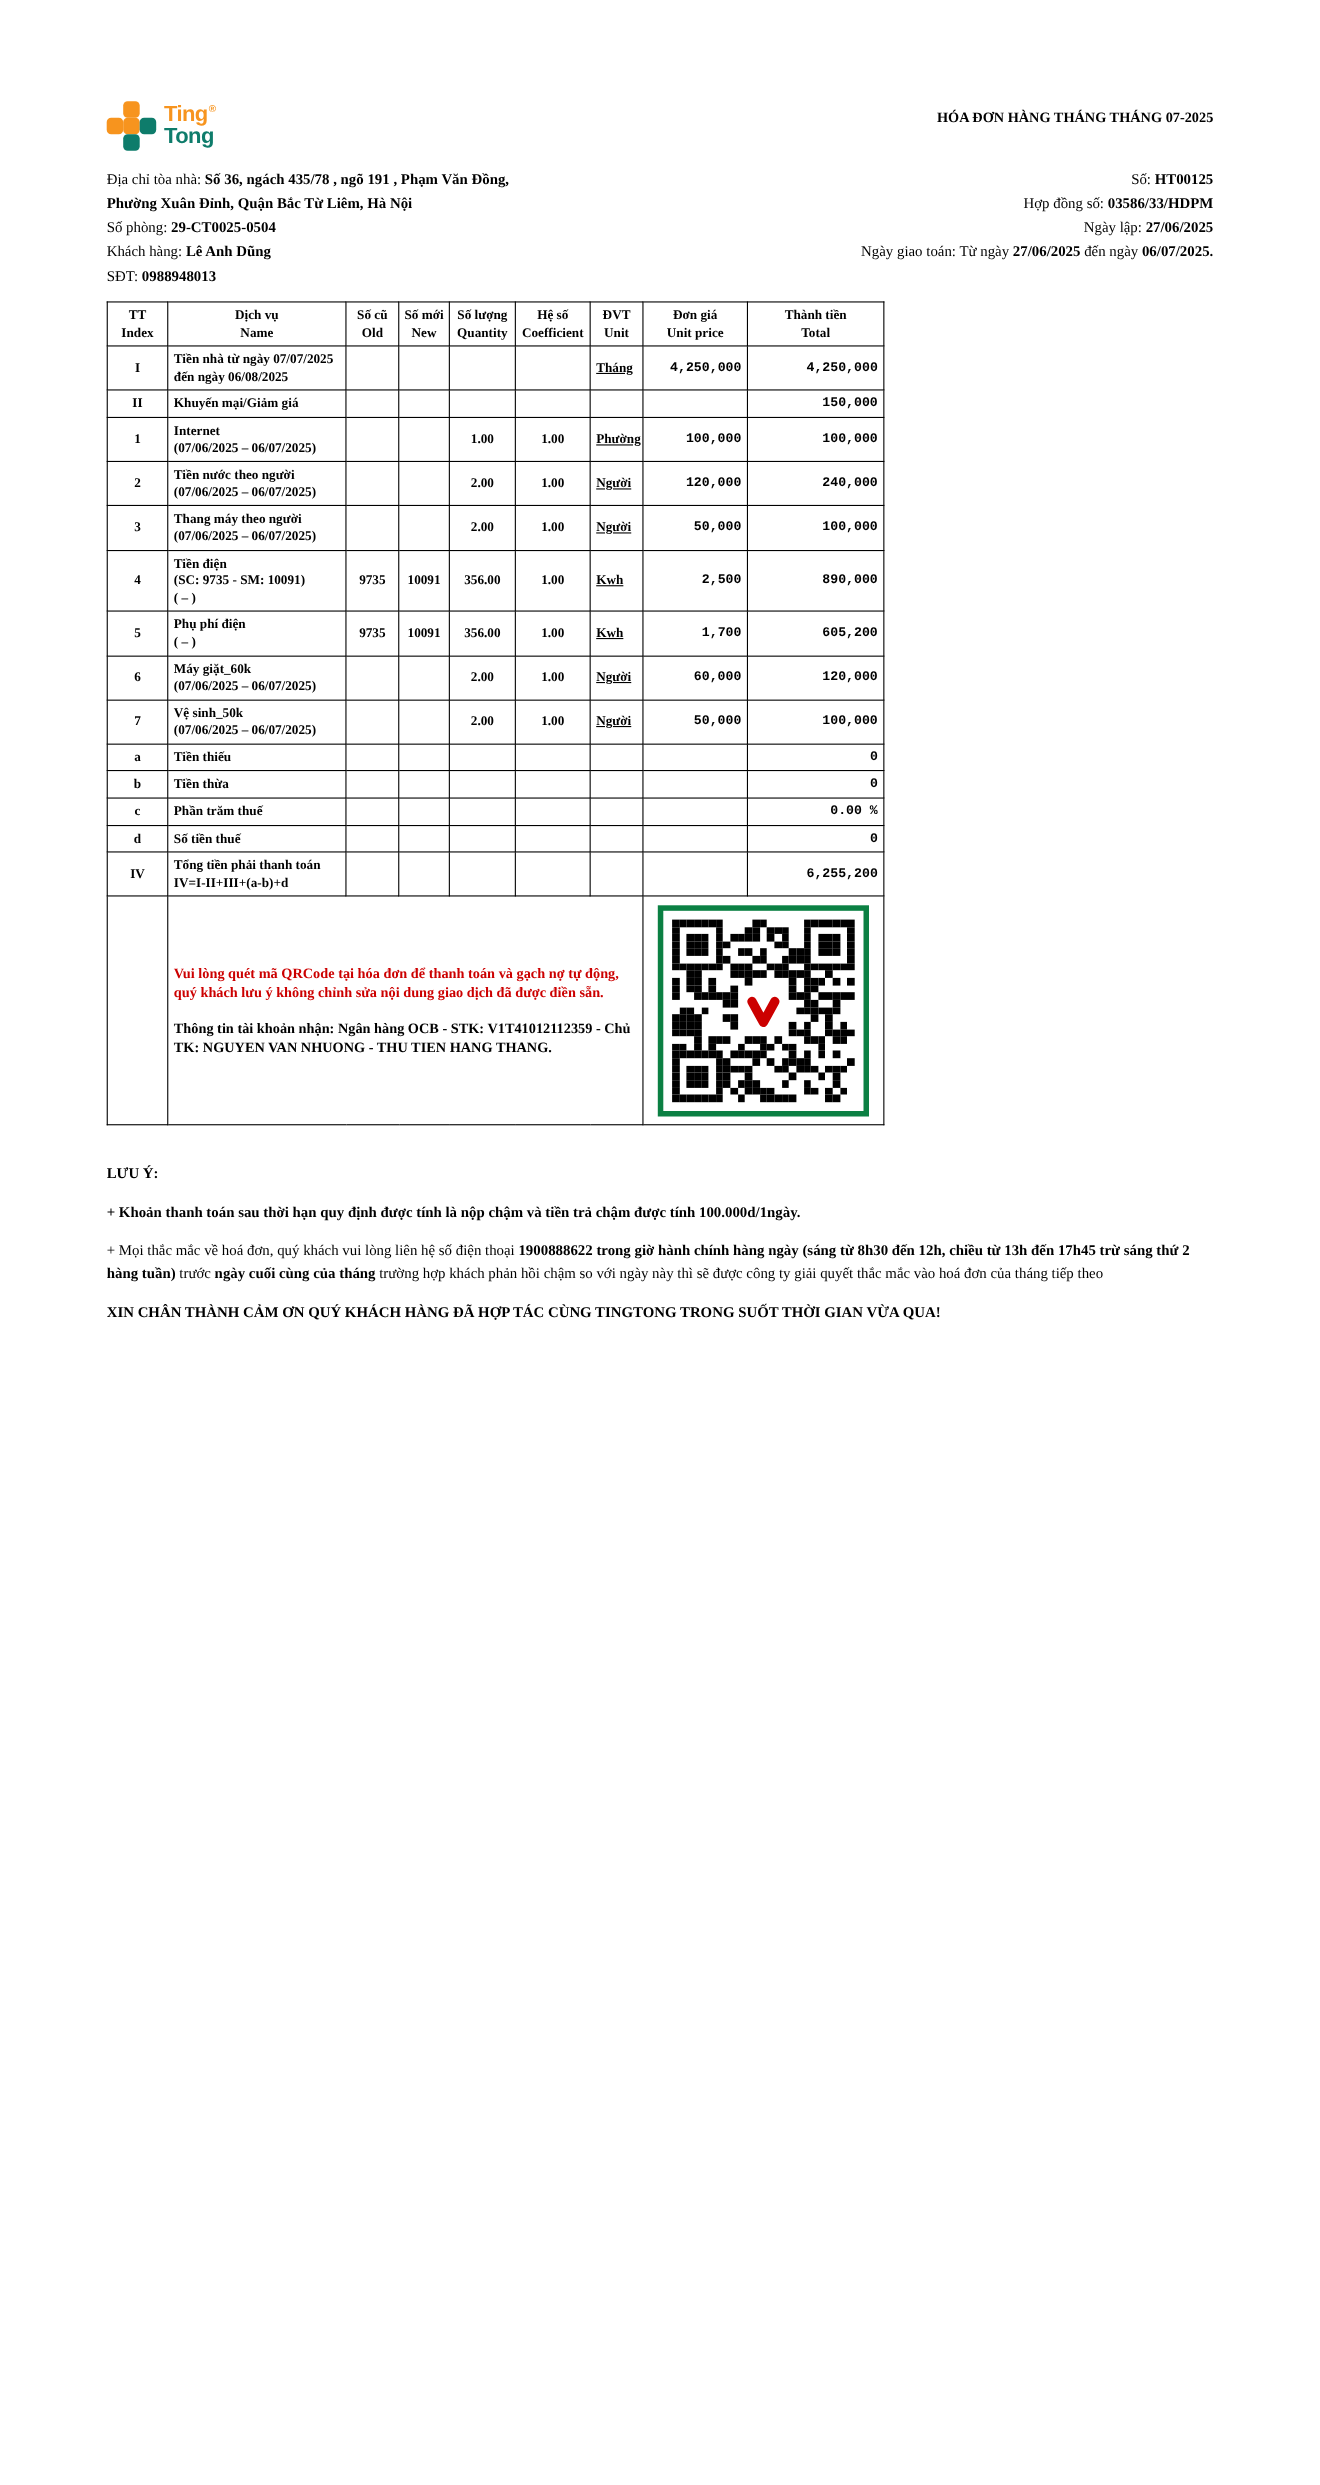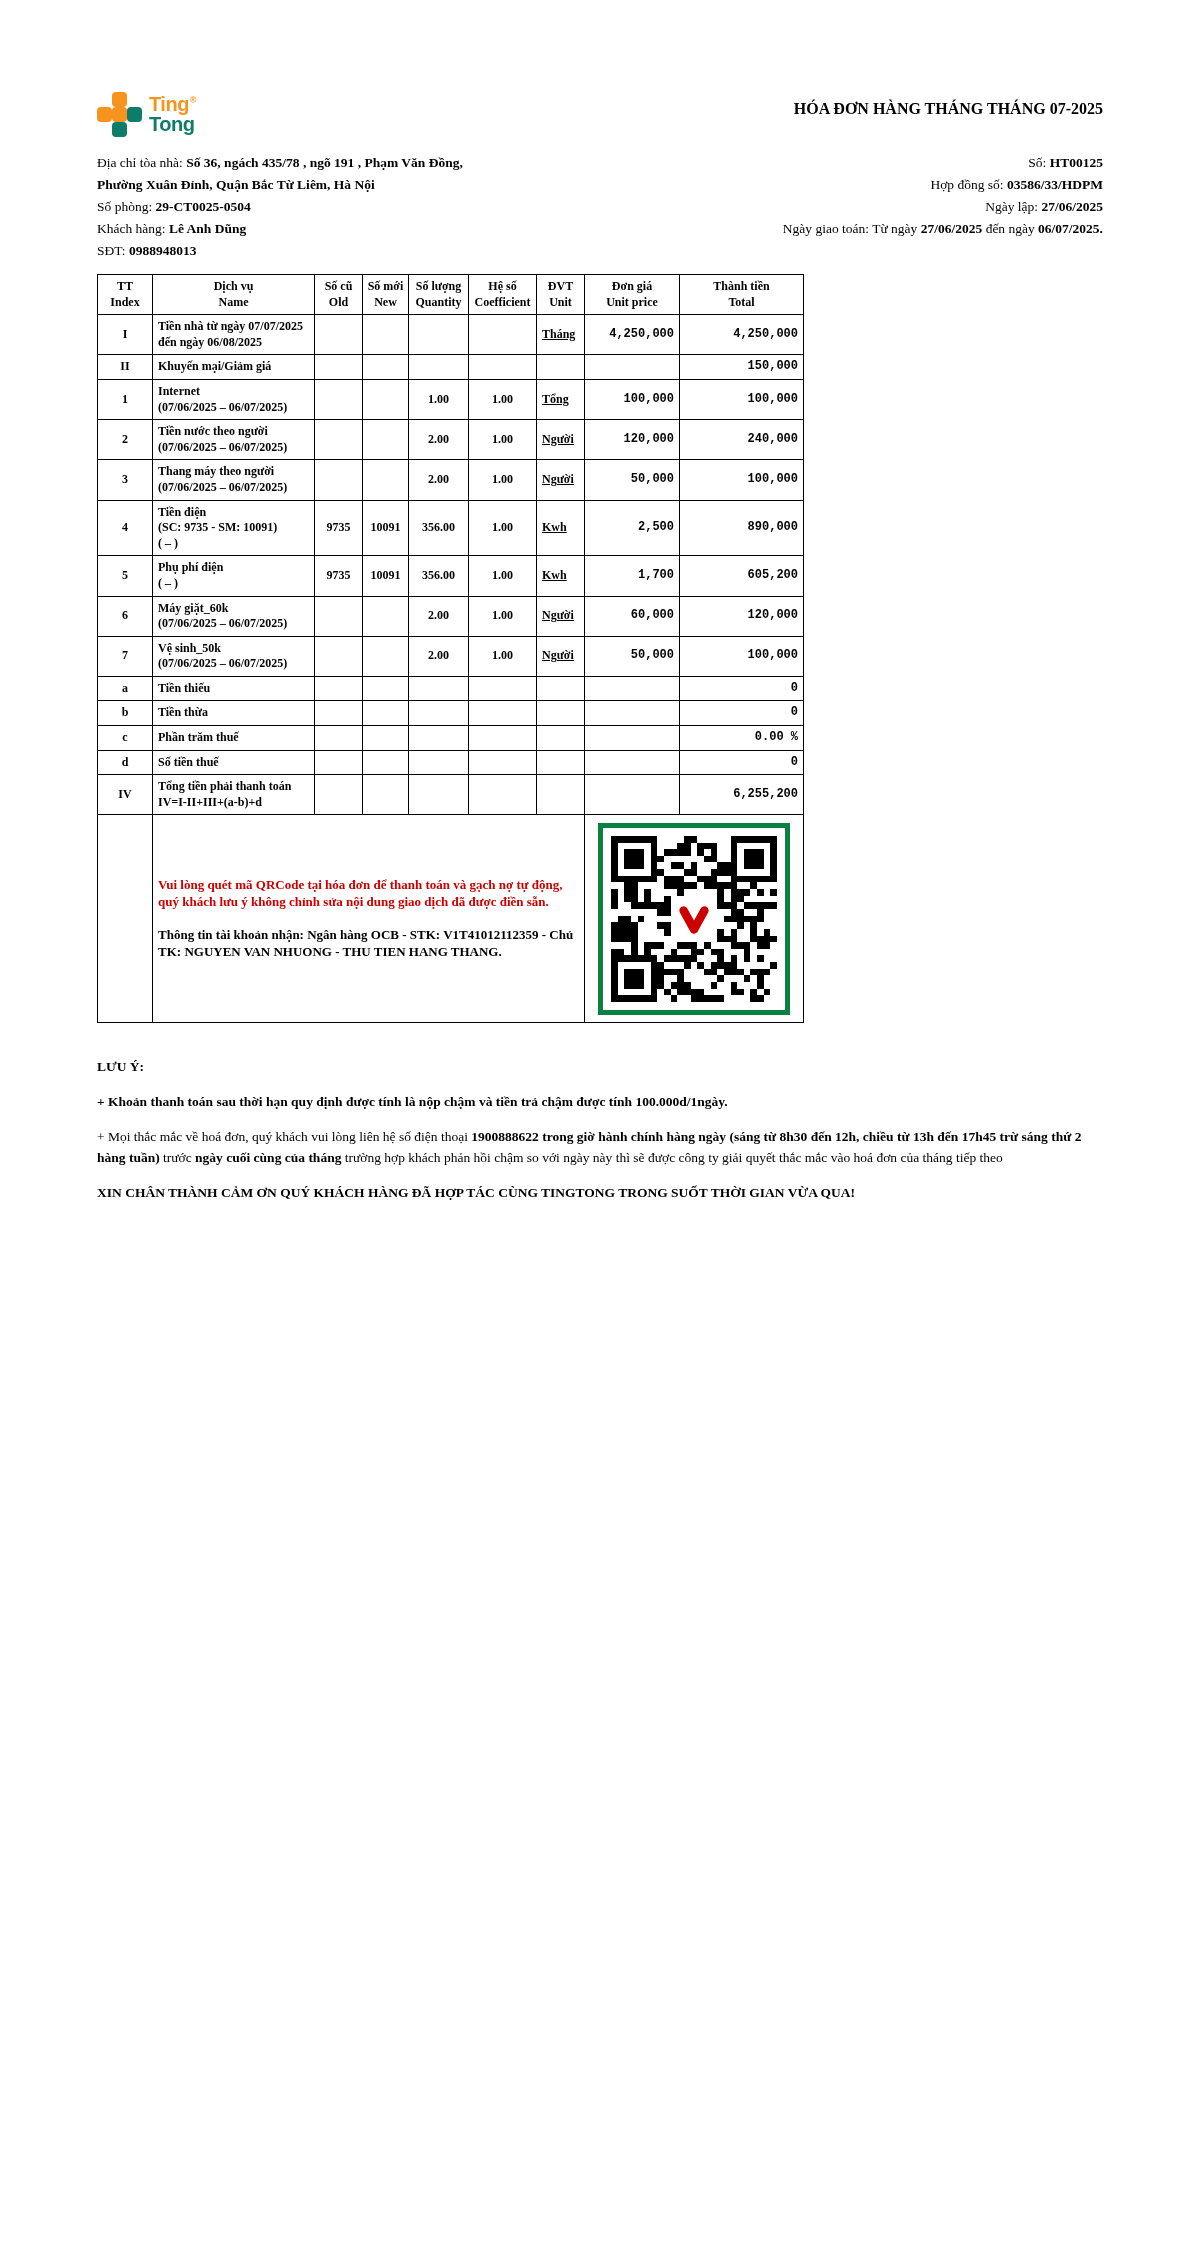--- a/index.html
+++ b/index.html
@@ -19,21 +19,21 @@
   .logo-icon span { position:absolute; width:15px; height:15px; border-radius:4px; display:block; }
   .sq-top    { left:15px; top:0;    background:var(--orange); }
   .sq-left   { left:0;   top:15px;  background:var(--orange); }
   .sq-center { left:15px; top:15px; background:var(--orange); }
   .sq-right  { left:30px; top:15px; background:var(--teal); }
   .sq-bottom { left:15px; top:30px; background:var(--teal); }
   .logo-text { font-family:"Liberation Sans", sans-serif; font-weight:bold; font-size:20px; line-height:1.0; letter-spacing:-0.5px; }
   .logo-ting { color:var(--orange); }
   .logo-tong { color:var(--teal); }
   .reg { font-size:9px; vertical-align:super; margin-left:1px; }
-  .doc-title { font-size:16px; font-weight:bold; width:360px; text-align:right; line-height:1.35; margin-top:6px; }
+  .doc-title { font-size:13px; font-weight:bold; width:360px; text-align:right; line-height:1.35; margin-top:6px; }
 
   
   .info-row { display:flex; justify-content:space-between; margin-top:16px; font-size:13.5px; }
   .info-row p { line-height:22px; white-space:nowrap; }
   .info-left { max-width:520px; }
   .info-left p { white-space:normal; }
   .info-right { text-align:right; }
   .lbl { font-weight:normal; }
   b { font-weight:bold; }
 
@@ -163,21 +163,21 @@
 
 
   <tr>
     <td class="c-center">1</td>
     <td class="c-name">Internet
 (07/06/2025 – 06/07/2025)</td>
     <td class="c-center"></td>
     <td class="c-center"></td>
     <td class="c-center">1.00</td>
     <td class="c-center">1.00</td>
-    <td class="c-left">Tổng</td>
+    <td class="c-left">Phường</td>
     <td class="c-right">100,000</td>
     <td class="c-right">100,000</td>
   </tr>
 
   <tr>
     <td class="c-center">2</td>
     <td class="c-name">Tiền nước theo người
 (07/06/2025 – 06/07/2025)</td>
     <td class="c-center"></td>
     <td class="c-center"></td>

